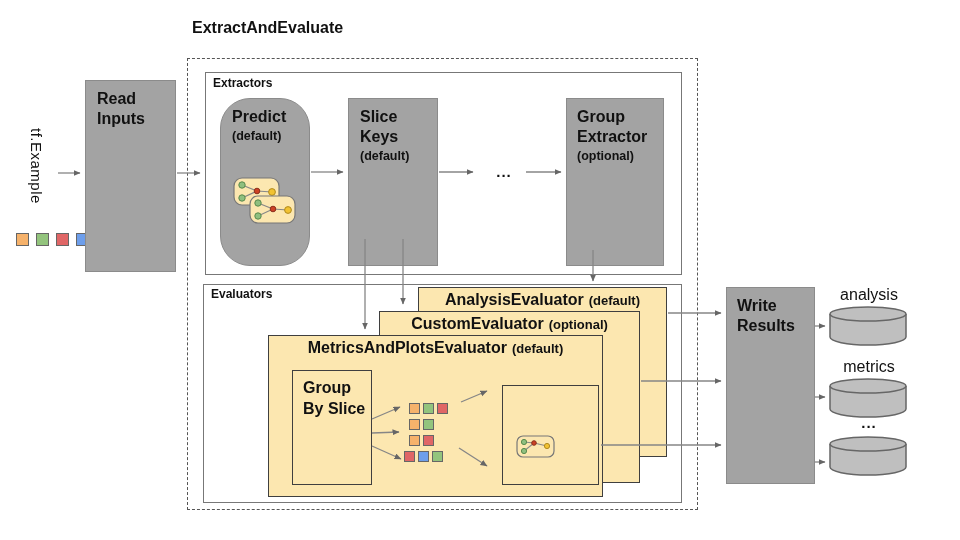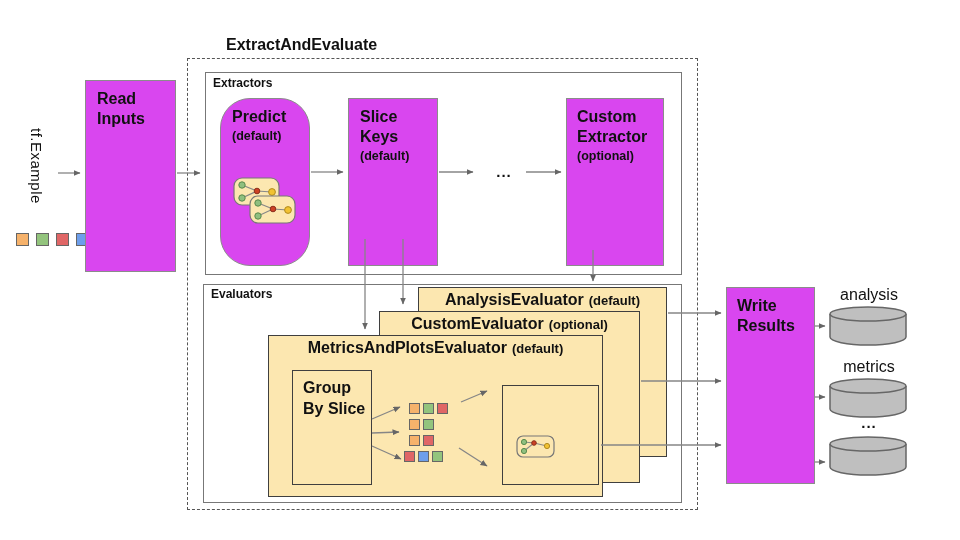--- a/index.html
+++ b/index.html
@@ -1,21 +1,21 @@
 <!DOCTYPE html>
 <html><head>
 <meta charset="utf-8">
 <style>
   * { box-sizing: border-box; margin: 0; padding: 0; }
   html,body { background:#fff; }
   body { font-family: "Liberation Sans", sans-serif; color:#111; }
   #stage { position:relative; width:960px; height:540px; background:#fff; overflow:hidden; }
 
   
-  .box { position:absolute; background:#d946ef; border:1px solid #8b8b8b; padding:8px 6px 0 11px; }
+  .box { position:absolute; background:#a3a3a3; border:1px solid #8b8b8b; padding:8px 6px 0 11px; }
   .bname { font-size:16px; font-weight:bold; line-height:1.25; color:#111; }
   .bqual { font-size:12.5px; font-weight:bold; margin-top:2px; }
 
   
   .frame { position:absolute; border:1.4px solid #777; background:transparent; }
   .frame-label { position:absolute; font-size:12px; font-weight:bold; }
   .dashed-frame { position:absolute; border:1.6px dashed #555; }
   .diagram-title { position:absolute; font-size:16px; font-weight:bold; }
 
   
@@ -53,21 +53,21 @@
       <span class="sq" style="background: rgb(246, 178, 107);"></span>
       <span class="sq" style="background: rgb(147, 196, 125);"></span>
       <span class="sq" style="background: rgb(224, 102, 102);"></span>
       <span class="sq" style="background: rgb(109, 158, 235);"></span>
     </div>
 
   <div class="box" style="left:85px; top:80px; width:91px; height:192px;">
     <div class="bname">Read Inputs</div>
   </div>
 
-  <div class="diagram-title" style="left:192px; top:36px;margin-left:34px;">ExtractAndEvaluate</div>
+  <div class="diagram-title" style="left:192px; top:19px;">ExtractAndEvaluate</div>
   <div class="dashed-frame" style="left:187px; top:58px; width:511px; height:452px;"></div>
 
   <div class="frame" style="left:205px; top:72px; width:477px; height:203px;"></div>
   <div class="frame-label" style="left:213px; top:76px;">Extractors</div>
 
   <div class="box" style="left:220px; top:98px; width:90px; height:168px;border-radius:30px;">
     <div class="bname">Predict</div>
     <div class="bqual">(default)</div>
   </div>
   <svg class="nn-icon" style="left:233px; top:177px;" width="66" height="50" viewBox="0 0 66 50">
@@ -94,21 +94,21 @@
   </svg>
 
   <div class="box" style="left:348px; top:98px; width:90px; height:168px;">
     <div class="bname">Slice Keys</div>
     <div class="bqual">(default)</div>
   </div>
 
   <div class="dots" style="left:488px; top:163px; width:32px; text-align:center;">...</div>
 
   <div class="box" style="left:566px; top:98px; width:98px; height:168px; padding-left:10px;">
-    <div class="bname">Custom Extractor</div>
+    <div class="bname">Group Extractor</div>
     <div class="bqual">(optional)</div>
   </div>
 
   <div class="frame" style="left:203px; top:284px; width:479px; height:219px;"></div>
   <div class="frame-label" style="left:211px; top:287px;">Evaluators</div>
 
   <div class="eval-box" style="left:418px; top:287px; width:249px; height:170px;">
     <div class="eval-title"><span>AnalysisEvaluator</span><span class="qual">(default)</span></div>
   </div>
 

